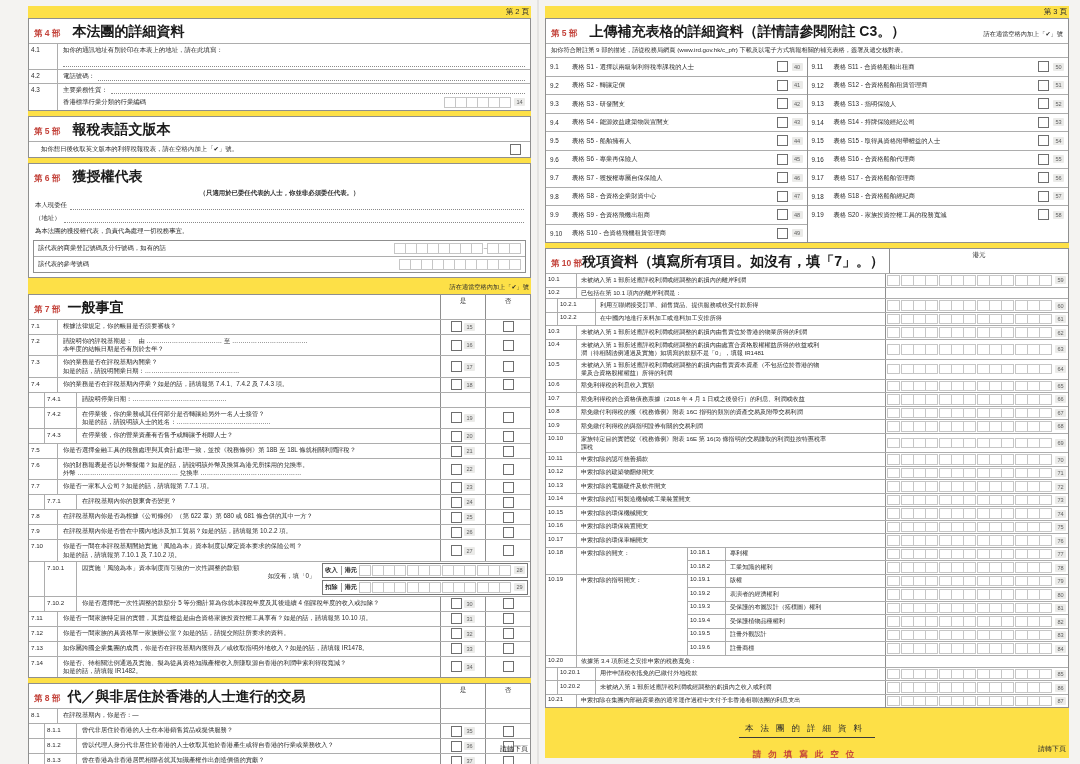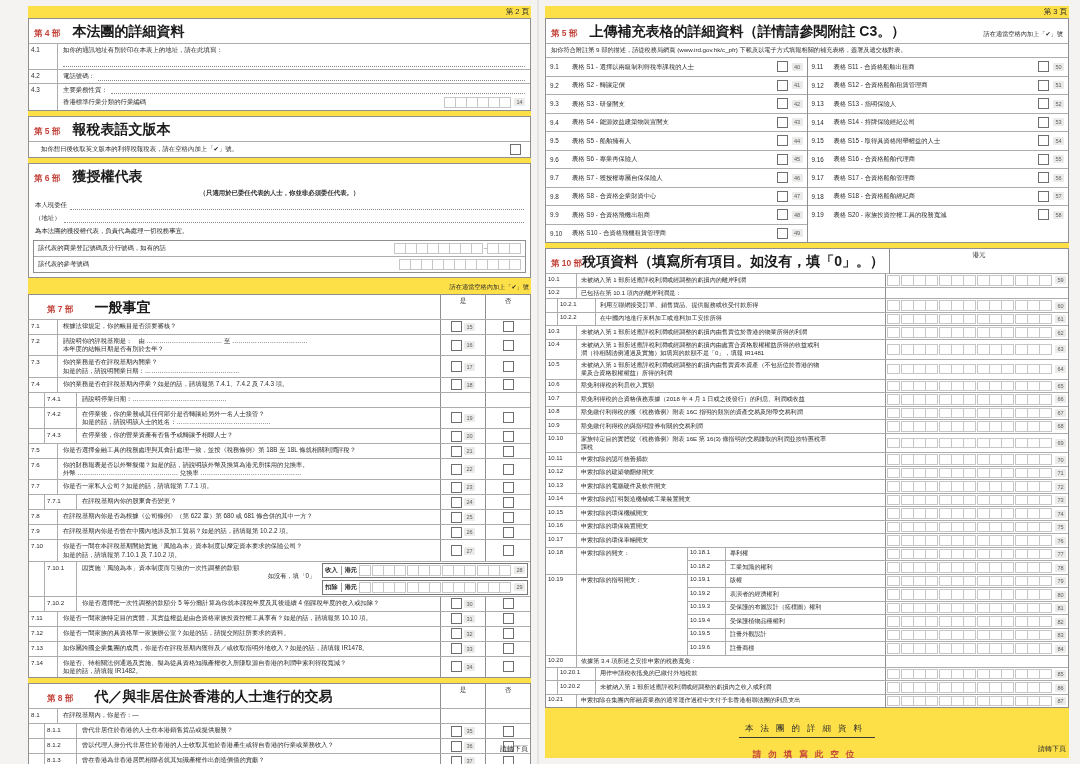--- a/index.html
+++ b/index.html
@@ -29,21 +29,21 @@
       font-size:5.6px;line-height:8px;text-align:center;border-radius:1px;flex:none;}
   .cb{width:9px;height:9px;border:1px solid #6f6f6f;background:#fff;display:inline-block;flex:none;}
   .center-note{text-align:center;font-weight:700;font-size:6.4px;padding:1px 4px;}
   .p6line{display:flex;align-items:flex-end;gap:3px;padding:2px 6px;font-size:6.4px;}
   .inner-box{border:1px solid var(--bd);margin:2px 4px 4px;}
   .ib-row{display:flex;align-items:center;gap:3px;padding:1.5px 4px;font-size:6.4px;min-height:12px;}
   .bt{border-top:1px solid var(--bd2);}
   .tick-note{text-align:right;font-size:6.2px;margin:3px 2px 2px;}
   .tick-inline{margin-left:auto;font-size:6.2px;font-weight:400;white-space:nowrap;}
   .thead{display:flex;align-items:stretch;}
-  .th-title{flex:1;display:flex;align-items:baseline;gap:21px;padding:2px 18px;}
+  .th-title{flex:1;display:flex;align-items:baseline;gap:7px;padding:2px 5px;}
   .ynh{width:44px;border-left:1px solid var(--bd);text-align:center;font-size:6.6px;padding:2px 0;flex:none;}
   .frow7{display:flex;border-top:1px solid var(--bd2);align-items:stretch;}
   .nc{border-right:1px solid var(--bd2);padding:2px 2px;font-size:6.2px;flex:none;}
   .nc0{width:24px;} .nc1{width:11px;} .nc2{width:27px;}
   .rb{flex:1;padding:2px 5px;font-size:6.3px;line-height:1.3;min-height:10px;}
   .rb .l2{display:flex;gap:4px;}
   .ync{width:44px;border-left:1px solid var(--bd);display:flex;align-items:center;justify-content:center;gap:2px;flex:none;}
   .mbox{display:flex;align-items:center;border:1px solid #777;padding:1px 3px;margin:2px 1px 2px 2px;gap:3px;align-self:center;}
   .mcur{font-weight:700;font-size:6.2px;white-space:nowrap;}
   .mbadge{align-self:center;margin:0 2px;}
@@ -786,21 +786,21 @@
             <span class="bn">58</span>
           </div>
         </div>
     </div>
   </section>
 
   <section class="sec">
     <div class="p10head">
       <div class="p10head-l">
         <span class="sec-no">第 10 部</span>
-        <span class="sec-title">稅項資料（填寫所有項目。如沒有，填「0」。）</span>
+        <span class="sec-title">稅項資料（填寫所有項目。如沒有，填「7」。）</span>
       </div>
       <div class="p10head-r">港元</div>
     </div>
     <div id="p10rows">
         <div class="p10row">
           <div class="pnc">10.1</div>
           <div class="ptext">
             <div>未被納入第 1 部所述應評稅利潤或經調整的虧損內的離岸利潤</div>
           </div>
           <div class="amt">

